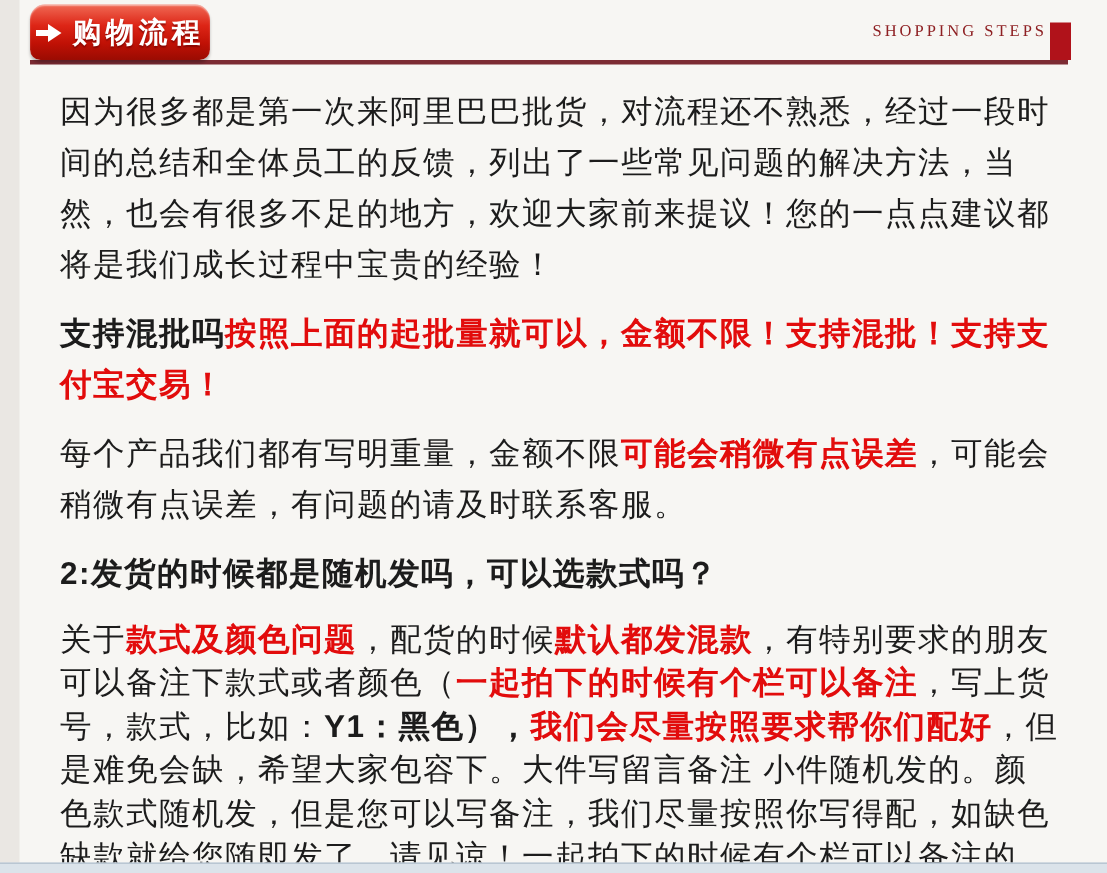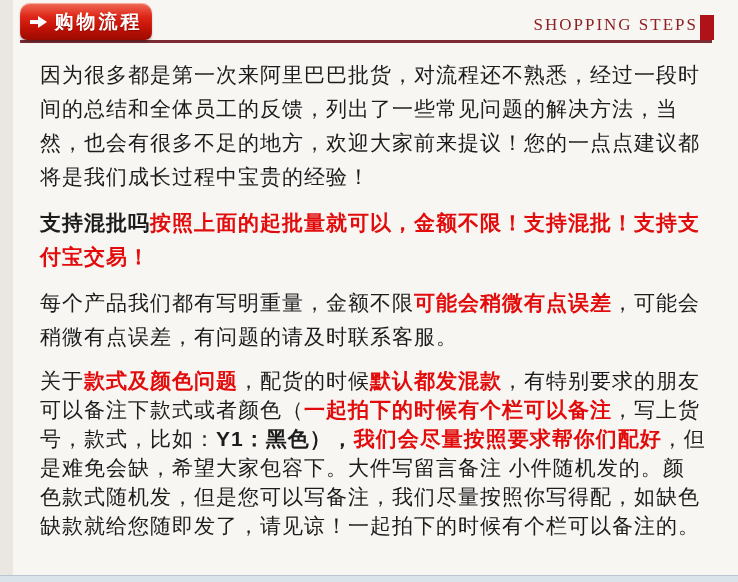--- a/index.html
+++ b/index.html
@@ -6,35 +6,35 @@
   .page{
     position:relative;width:738px;height:582px;overflow:hidden;
     background:#f7f6f3;
     font-family:"Liberation Sans","DejaVu Sans",sans-serif;
   }
   .left-band{position:absolute;left:0;top:0;width:13px;height:100%;background:#eae7e3;}
   
   .header{position:absolute;left:13px;top:0;width:725px;height:44px;}
   .rule{position:absolute;left:7px;top:40px;width:692px;height:3px;background:#7c2b33;}
   .tab{
-    position:absolute;left:7px;top:3px;width:132px;height:37px;
+    position:absolute;left:7px;top:3px;width:120px;height:37px;
     background:linear-gradient(180deg,#f06a55 0%,#dd2516 38%,#c01105 70%,#9a0b02 100%);
     border-radius:10px 10px 7px 7px;
     box-shadow:inset 0 1px 1px rgba(255,255,255,.5), 0 2px 2px rgba(0,0,0,.25);
     display:flex;align-items:center;justify-content:center;gap:8px;color:#fff;
   }
   .arrow{position:relative;width:17px;height:12px;}
   .arrow .bar{position:absolute;left:0;top:4px;width:9px;height:4px;background:#fff;}
   .arrow .head{position:absolute;right:0;top:0;width:0;height:0;
     border-left:9px solid #fff;border-top:6px solid transparent;border-bottom:6px solid transparent;}
   .tab-label{font-size:19px;font-weight:bold;letter-spacing:3px;text-shadow:0 1px 1px rgba(110,0,0,.65);}
   .subtitle{
     position:absolute;right:40px;top:15px;
     font-family:"Liberation Serif","DejaVu Serif",serif;
-    font-size:17px;letter-spacing:2px;color:#8e2023;white-space:nowrap;margin-left:28px;
+    font-size:11px;letter-spacing:2px;color:#8e2023;white-space:nowrap;margin-left:28px;
   }
   .accent-block{position:absolute;left:687px;top:15px;width:14px;height:25px;background:#b0121a;}
   
   .content{position:absolute;left:28px;top:44px;width:690px;color:#1c1c1c;}
   .content p{margin:12px;font-size:21px;line-height:34px;letter-spacing:1px;}
   p.p-intro{margin-top:14px;}
   p.p-q1{margin-top:12px;font-weight:bold;}
   p.p-a1{margin-top:6px;font-weight:bold;}
   p.p-shipping{margin-top:6px;}
   p.p-q2{margin-top:10px;font-weight:bold;}
@@ -61,17 +61,18 @@
       <span class="tab-label">购物流程</span>
     </div>
     <div class="subtitle">SHOPPING STEPS</div>
     <div class="accent-block"></div>
   </div>
 
   <div class="content">
     <p class="p-intro"><span class="">因为很多都是第一次来阿里巴巴批货，对流程还不熟悉，经过一段时间的总结和全体员工的反馈，列出了一些常见问题的解决方法，当然，也会有很多不足的地方，欢迎大家前来提议！您的一点点建议都将是我们成长过程中宝贵的经验！</span></p>
     <p class="p-a1"><span class=" bold">支持混批吗</span><span class="red bold">按照上面的起批量就可以，金额不限！支持混批！支持支付宝交易！</span></p>
     <p class="p-shipping"><span class="">每个产品我们都有写明重量，金额不限</span><span class="red bold">可能会稍微有点误差</span><span class="">，可能会稍微有点误差，有问题的请及时联系客服。</span></p>
+    <p class="p-q2"><span class=" bold">2:发货的时候都是随机发吗，可以选款式吗？</span></p>
     <p class="p-styles"><span class="">关于</span><span class="red bold">款式及颜色问题</span><span class="">，配货的时候</span><span class="red bold">默认都发混款</span><span class="">，有特别要求的朋友可以备注下款式或者颜色（</span><span class="red bold">一起拍下的时候有个栏可以备注</span><span class="">，写上货号，款式，比如：</span><span class=" bold">Y1：黑色），</span><span class="red bold">我们会尽量按照要求帮你们配好</span><span class="">，但是难免会缺，希望大家包容下。大件写留言备注 小件随机发的。颜色款式随机发，但是您可以写备注，我们尽量按照你写得配，如缺色缺款就给您随即发了，请见谅！一起拍下的时候有个栏可以备注的。</span></p>
   </div>
 
   <div class="bottom-strip"></div>
 </div>
 
 </body></html>

